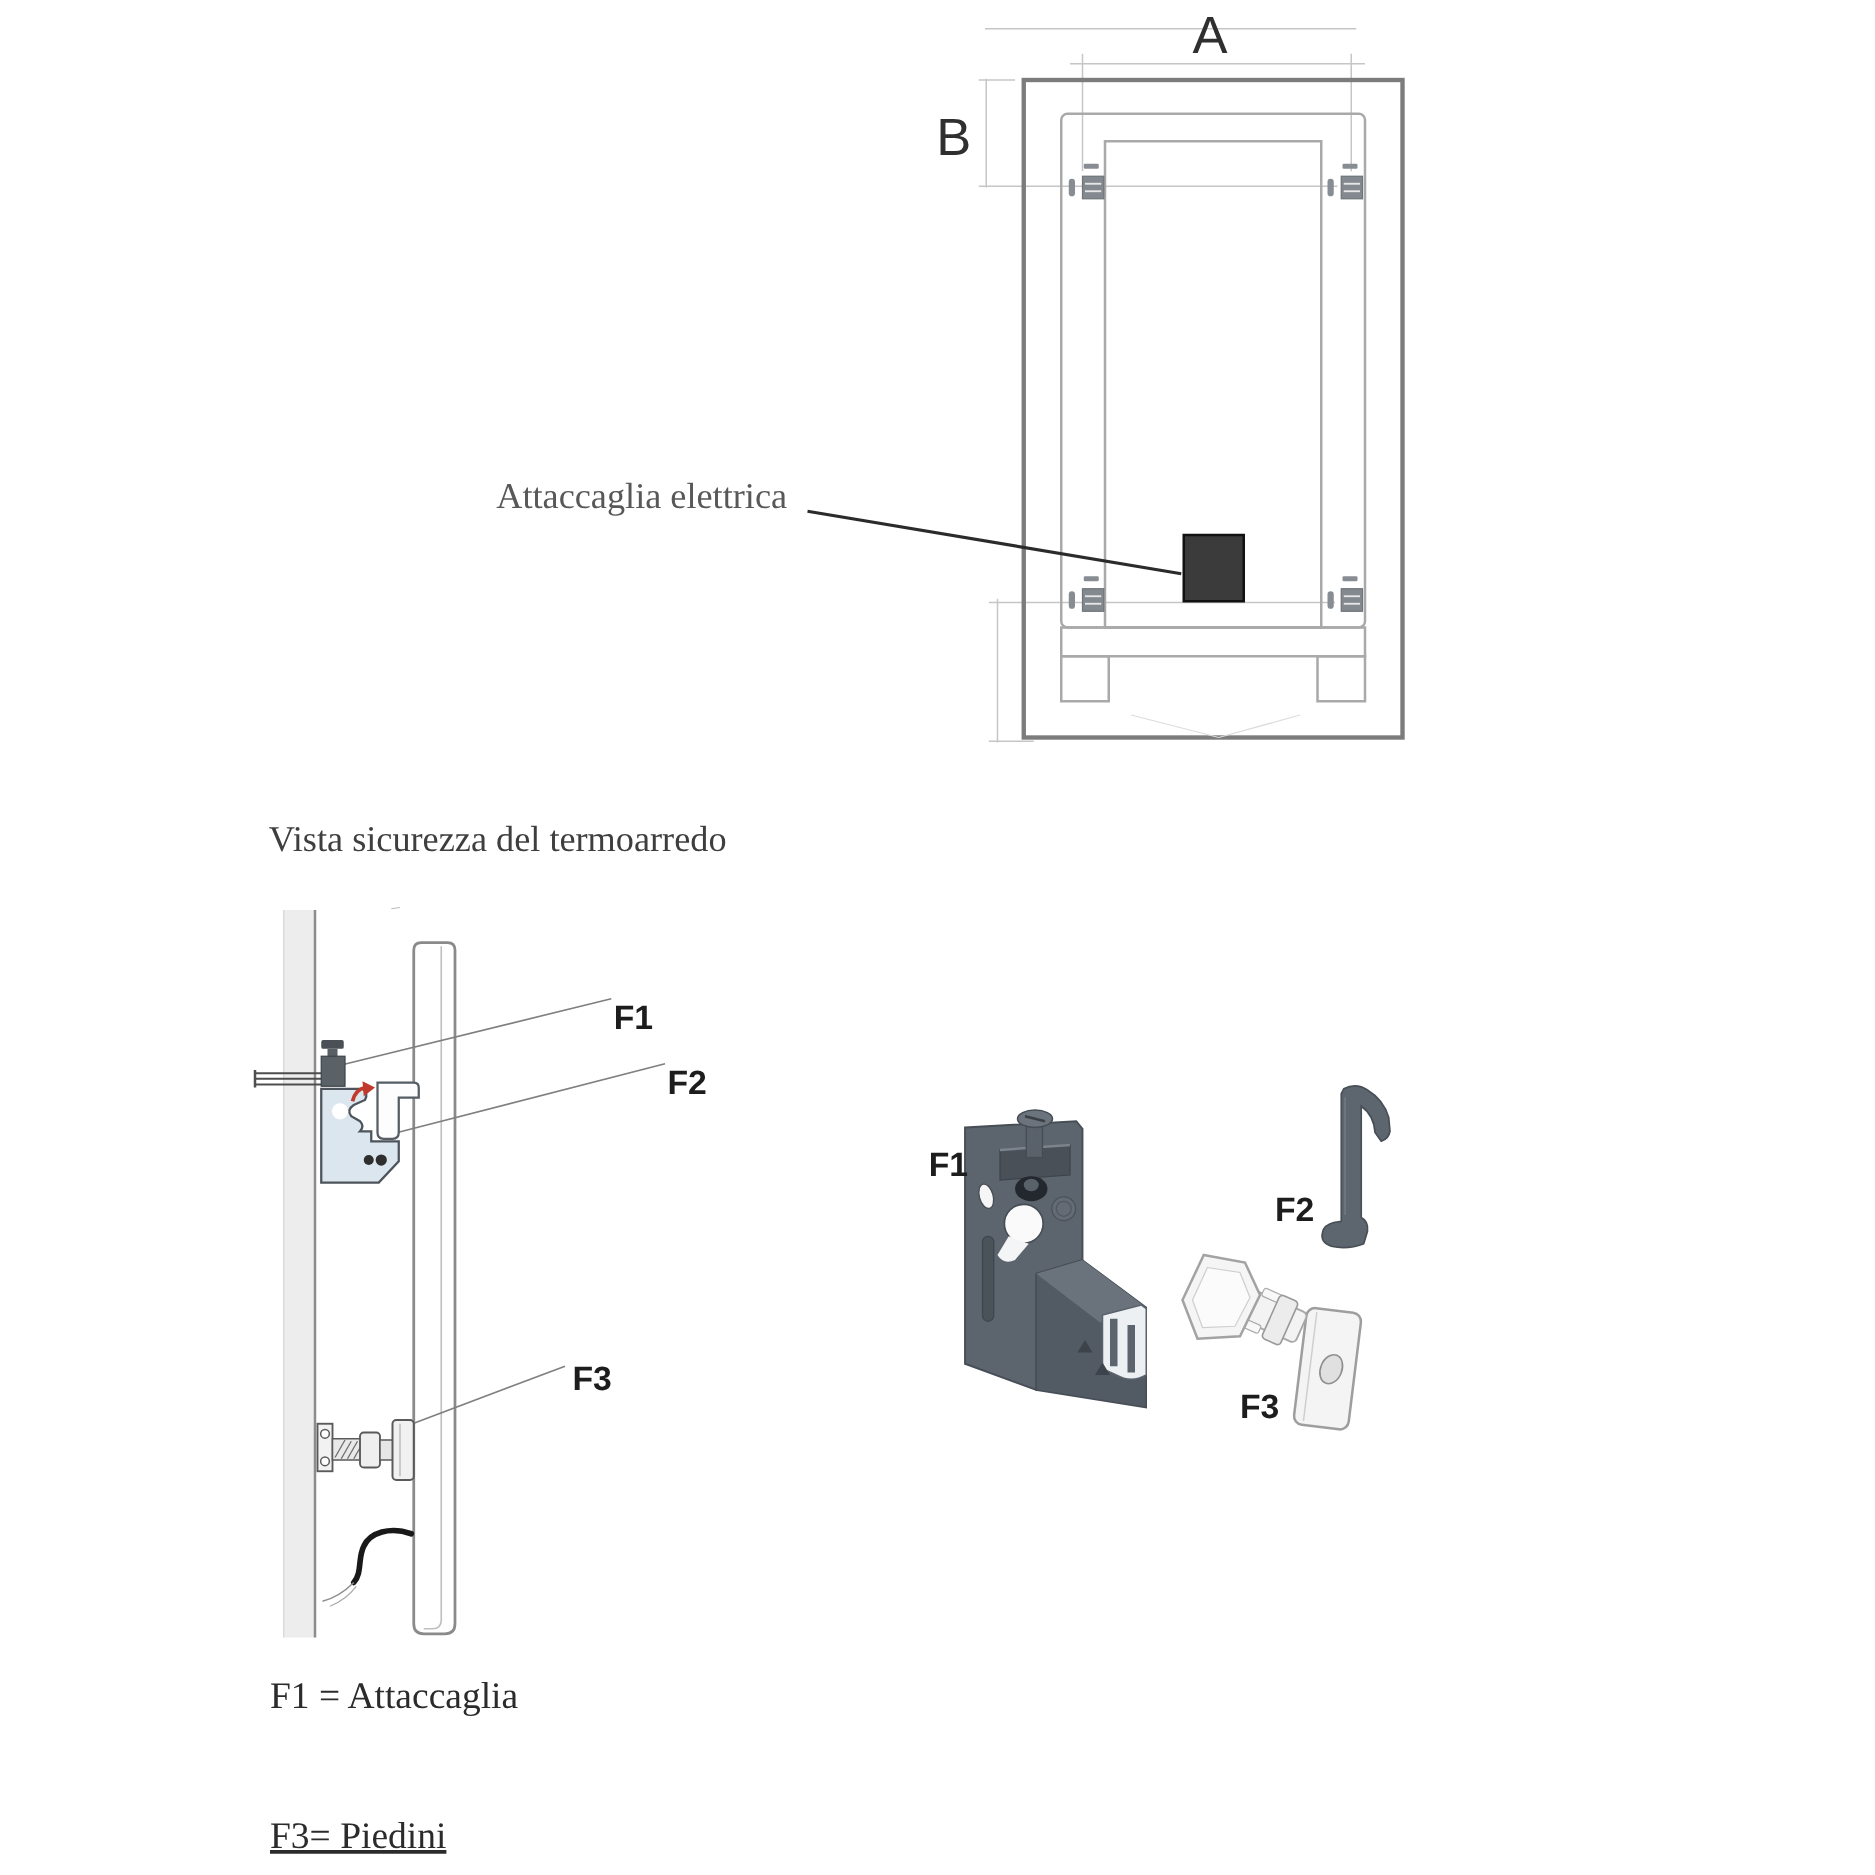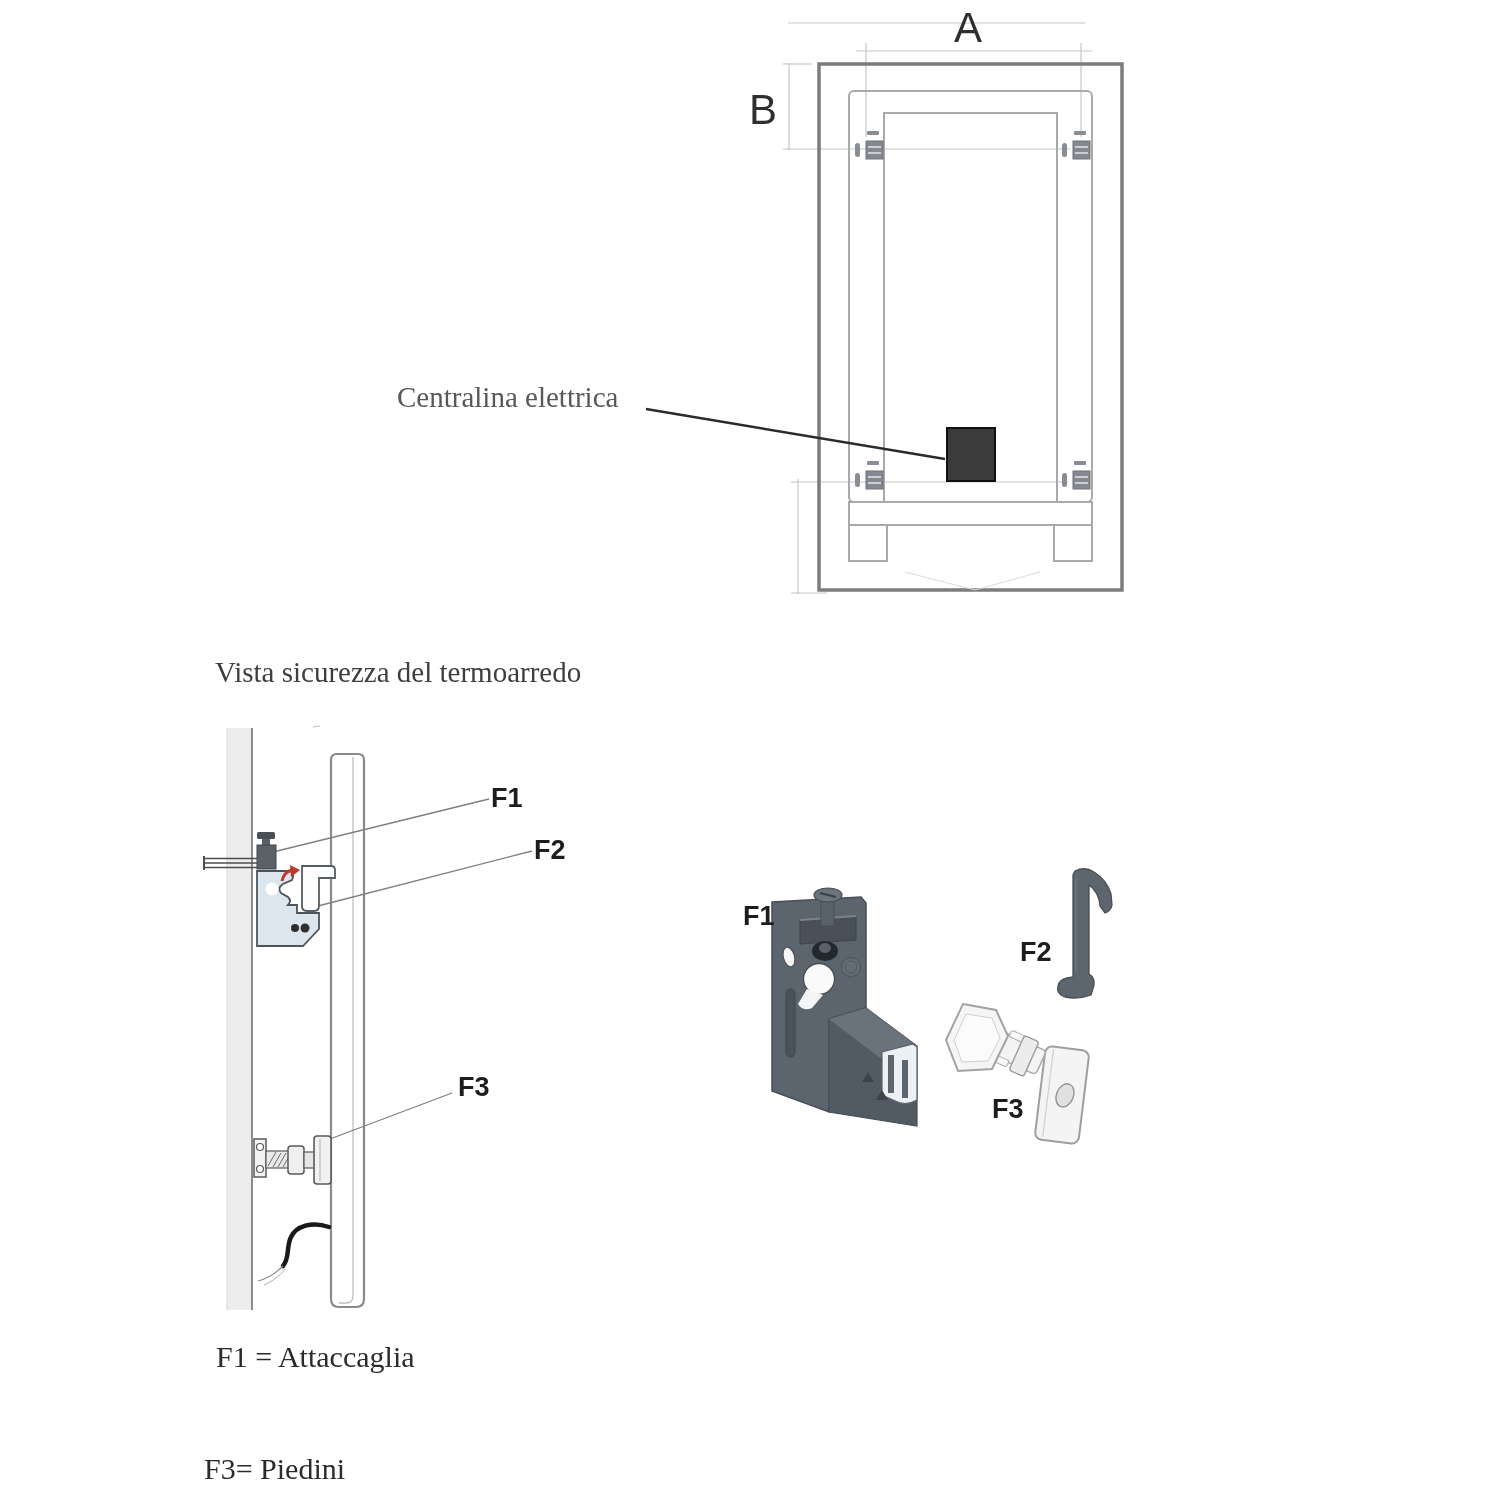--- a/index.html
+++ b/index.html
@@ -4,21 +4,21 @@
 <style>
   html,body{margin:0;padding:0;background:#fff;}
   #canvas{position:relative;width:1500px;height:1500px;background:#ffffff;overflow:hidden;
           font-family:"Liberation Serif","DejaVu Serif",serif;}
   #lineart{position:absolute;left:0;top:0;}
   .lbl{position:absolute;white-space:nowrap;}
   .serif{font-family:"Liberation Serif","DejaVu Serif",serif;color:#3e3e3e;font-size:29px;}
   .serif-gray{font-family:"Liberation Serif","DejaVu Serif",serif;color:#585858;font-size:29px;}
   .legend{font-family:"Liberation Serif","DejaVu Serif",serif;color:#2b2b2b;font-size:30px;}
   .dim{font-family:"Liberation Sans","DejaVu Sans",sans-serif;color:#2f2f2f;font-size:42px;font-weight:400;}
-  .flabel{font-family:"Liberation Sans","DejaVu Sans",sans-serif;color:#1d1d1d;font-size:27px;font-weight:600;}
+  .flabel{font-family:"Liberation Sans","DejaVu Sans",sans-serif;color:#1d1d1d;font-size:27px;font-weight:600;margin-top:16px;}
 </style>
 </head>
 <body>
 
 <div id="canvas">
 
 <svg id="lineart" width="1500" height="1500" viewBox="0 0 1500 1500">
 
   <g>
 
@@ -176,27 +176,27 @@
         <rect x="-8" y="-19" width="16" height="38" rx="3" fill="#ececec" stroke="#9a9a9a" stroke-width="1.3"></rect>
       </g>
       <polygon points="963,1004 996,1010 1008,1036 992,1069 958,1071 946,1040" fill="#f5f5f5" stroke="#a3a3a3" stroke-width="2"></polygon>
       <polygon points="966,1014 992,1018 1000,1038 988,1061 962,1062 954,1040" fill="#fbfbfb" stroke="#cfcfcf" stroke-width="1"></polygon>
     </g>
   </g>
 </svg>
 
 <div class="lbl dim" style="left:954px;top:4px;">A</div>
 <div class="lbl dim" style="left:749px;top:86px;">B</div>
-<div class="lbl serif-gray" style="left:397px;top:381px;">Centralina elettrica</div>
+<div class="lbl serif-gray" style="left:397px;top:381px;">Attaccaglia elettrica</div>
 
 <div class="lbl serif" style="left:215px;top:656px;">Vista sicurezza del termoarredo</div>
 <div class="lbl flabel" style="left:491px;top:783px;">F1</div>
 <div class="lbl flabel" style="left:534px;top:835px;">F2</div>
 <div class="lbl flabel" style="left:458px;top:1072px;">F3</div>
 
 <div class="lbl flabel" style="left:743px;top:901px;">F1</div>
 <div class="lbl flabel" style="left:1020px;top:937px;">F2</div>
 <div class="lbl flabel" style="left:992px;top:1094px;">F3</div>
 
 <div class="lbl legend" style="left:216px;top:1340px;">F1 = Attaccaglia</div>
-<div class="lbl legend" style="left:204px;top:1452px;">F3= Piedini</div>
+<div class="lbl legend" style="left:216px;top:1452px;text-decoration:underline;">F3= Piedini</div>
 
 </div>
 
 </body></html>

